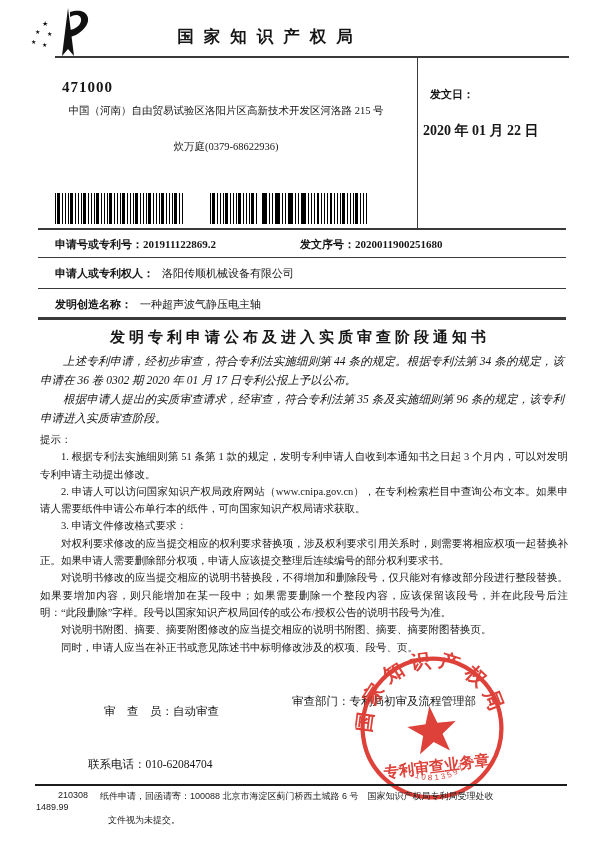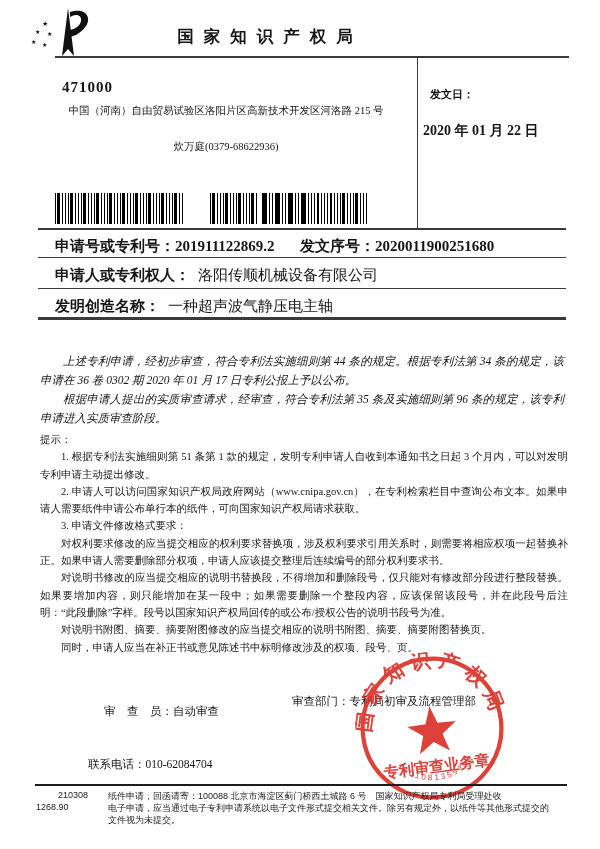--- a/index.html
+++ b/index.html
@@ -20,21 +20,21 @@
   
   .barcode{position:absolute;top:193px;height:31px;
      background:repeating-linear-gradient(90deg,#000 0 1.5px,#fff 1.5px 2.5px,#000 2.5px 5.5px,#fff 5.5px 7px,#000 7px 8px,#fff 8px 10.5px,#000 10.5px 11.5px,#fff 11.5px 13px);}
   .barcode1{left:55px;width:128px;}
   .barcode2{left:210px;width:158px;}
   
   .rule-a{left:38px;top:228px;width:528px;height:1.5px;}
   .rule-b{left:38px;top:257px;width:528px;height:1px;}
   .rule-c{left:38px;top:288px;width:528px;height:1px;}
   .rule-d{left:38px;top:317px;width:528px;height:2.5px;}
-  .fieldrow{font-size:15px;white-space:nowrap;}
+  .fieldrow{font-size:11px;white-space:nowrap;}
   .fieldrow .lbl{font-weight:bold;}
   .appno{left:55px;top:237px;}
   .serial{left:300px;top:237px;}
   .applicant{left:55px;top:266px;}
   .invention{left:55px;top:297px;}
   .appno .val,.serial .val{font-weight:bold;}
   .applicant .val,.invention .val{margin-left:8px;margin-top:11px;}
   
   .notice-title{left:0;top:328px;width:600px;text-align:center;font-size:15px;font-weight:bold;letter-spacing:4px;white-space:nowrap;}
   .body-block{left:40px;top:352px;width:524px;font-size:11.5px;line-height:19px;text-align:justify;}
@@ -48,21 +48,21 @@
   .examiner{left:88px;top:704px;margin-left:16px;}
   .dept{left:292px;top:694px;}
   .phone{left:88px;top:757px;}
   
   .seal{left:356px;top:652px;width:152px;height:152px;opacity:.87;transform:rotate(-7deg);}
   
   .footer-rule{left:35px;top:784px;width:532px;height:2px;background:#1c1c1c;}
   .footer{font-family:"Liberation Sans","DejaVu Sans",sans-serif;font-size:9px;color:#222;white-space:nowrap;}
   .fcode1{left:38px;top:790px;margin-left:20px;}
   .fcode2{left:36px;top:802px;}
-  .fline1{left:108px;top:790px;}
+  .fline1{left:100px;top:790px;}
   .fline2{left:108px;top:802px;}
   .fline3{left:108px;top:814px;}
 </style>
 </head>
 <body>
 
 <div class="page">
 
   <svg class="abs" style="left:28px;top:6px;" width="82" height="52" viewBox="0 0 82 52">
     <polygon points="40,2 46,50 40,43 34,50" fill="#111"></polygon>
@@ -96,20 +96,21 @@
   <div class="rule rule-b"></div>
   <div class="abs fieldrow applicant">
     <span class="lbl">申请人或专利权人：</span><span class="val">洛阳传顺机械设备有限公司</span>
   </div>
   <div class="rule rule-c"></div>
   <div class="abs fieldrow invention">
     <span class="lbl">发明创造名称：</span><span class="val">一种超声波气静压电主轴</span>
   </div>
   <div class="rule rule-d"></div>
 
+  <div class="abs notice-title">发明专利申请公布及进入实质审查阶段通知书</div>
   <div class="abs body-block">
     <p>上述专利申请，经初步审查，符合专利法实施细则第 44 条的规定。根据专利法第 34 条的规定，该申请在 36 卷 0302 期 2020 年 01 月 17 日专利公报上予以公布。</p>
     <p>根据申请人提出的实质审查请求，经审查，符合专利法第 35 条及实施细则第 96 条的规定，该专利申请进入实质审查阶段。</p>
   </div>
 
   <div class="abs tips">
     <p class="tip tips-label">提示：</p>
     <p class="tip">1. 根据专利法实施细则第 51 条第 1 款的规定，发明专利申请人自收到本通知书之日起 3 个月内，可以对发明专利申请主动提出修改。</p>
     <p class="tip">2.  申请人可以访问国家知识产权局政府网站（www.cnipa.gov.cn），在专利检索栏目中查询公布文本。如果申请人需要纸件申请公布单行本的纸件，可向国家知识产权局请求获取。</p>
     <p class="tip">3. 申请文件修改格式要求：</p>
@@ -140,18 +141,17 @@
     </text>
     <polygon fill="#d9261c" points="80,57 86.3,75.3 105.7,75.7 90.3,87.3 95.9,105.8 80,94.8 64.1,105.8 69.7,87.3 54.3,75.7 73.7,75.3"></polygon>
     <text x="80" y="126" text-anchor="middle" font-size="16" font-weight="bold" fill="#d9261c" font-family="Liberation Serif,serif">专利审查业务章</text>
     <text font-size="8.5" fill="#d9261c" letter-spacing="2.5" font-family="Liberation Sans,sans-serif">
       <textPath href="#sealNumArc" startOffset="50%" text-anchor="middle">1101081359734</textPath>
     </text>
   </svg>
 
   <div class="abs footer-rule"></div>
   <div class="abs footer fcode1">210308</div>
-  <div class="abs footer fcode2">1268.90</div>
+  <div class="abs footer fcode2">1489.99</div>
   <div class="abs footer fline1">纸件申请，回函请寄：100088  北京市海淀区蓟门桥西土城路 6 号　国家知识产权局专利局受理处收</div>
-  <div class="abs footer fline2">电子申请，应当通过电子专利申请系统以电子文件形式提交相关文件。除另有规定外，以纸件等其他形式提交的</div>
   <div class="abs footer fline3">文件视为未提交。</div>
 
 </div>
 
 </body></html>

